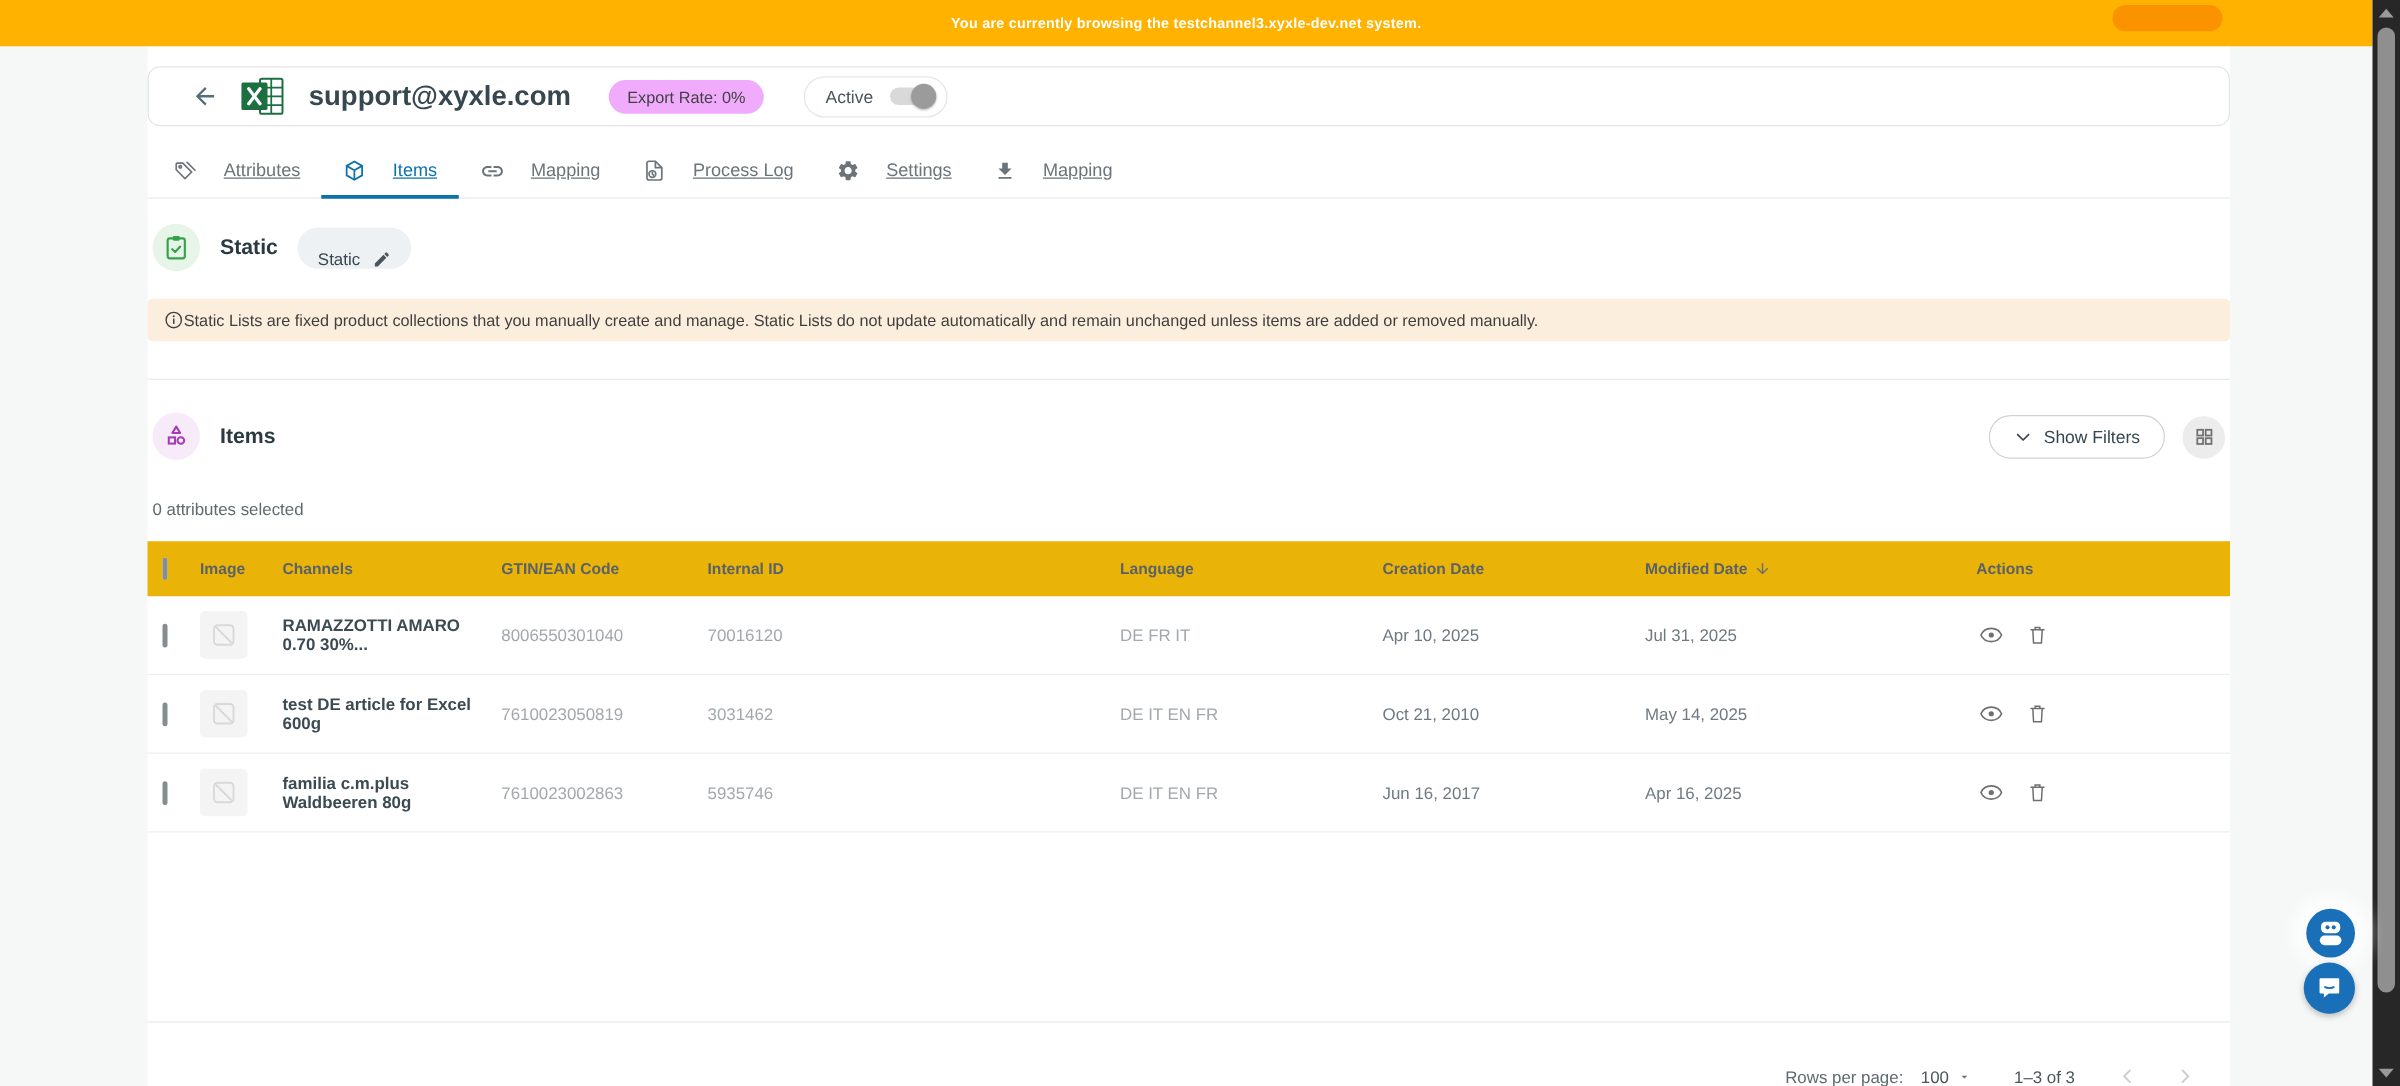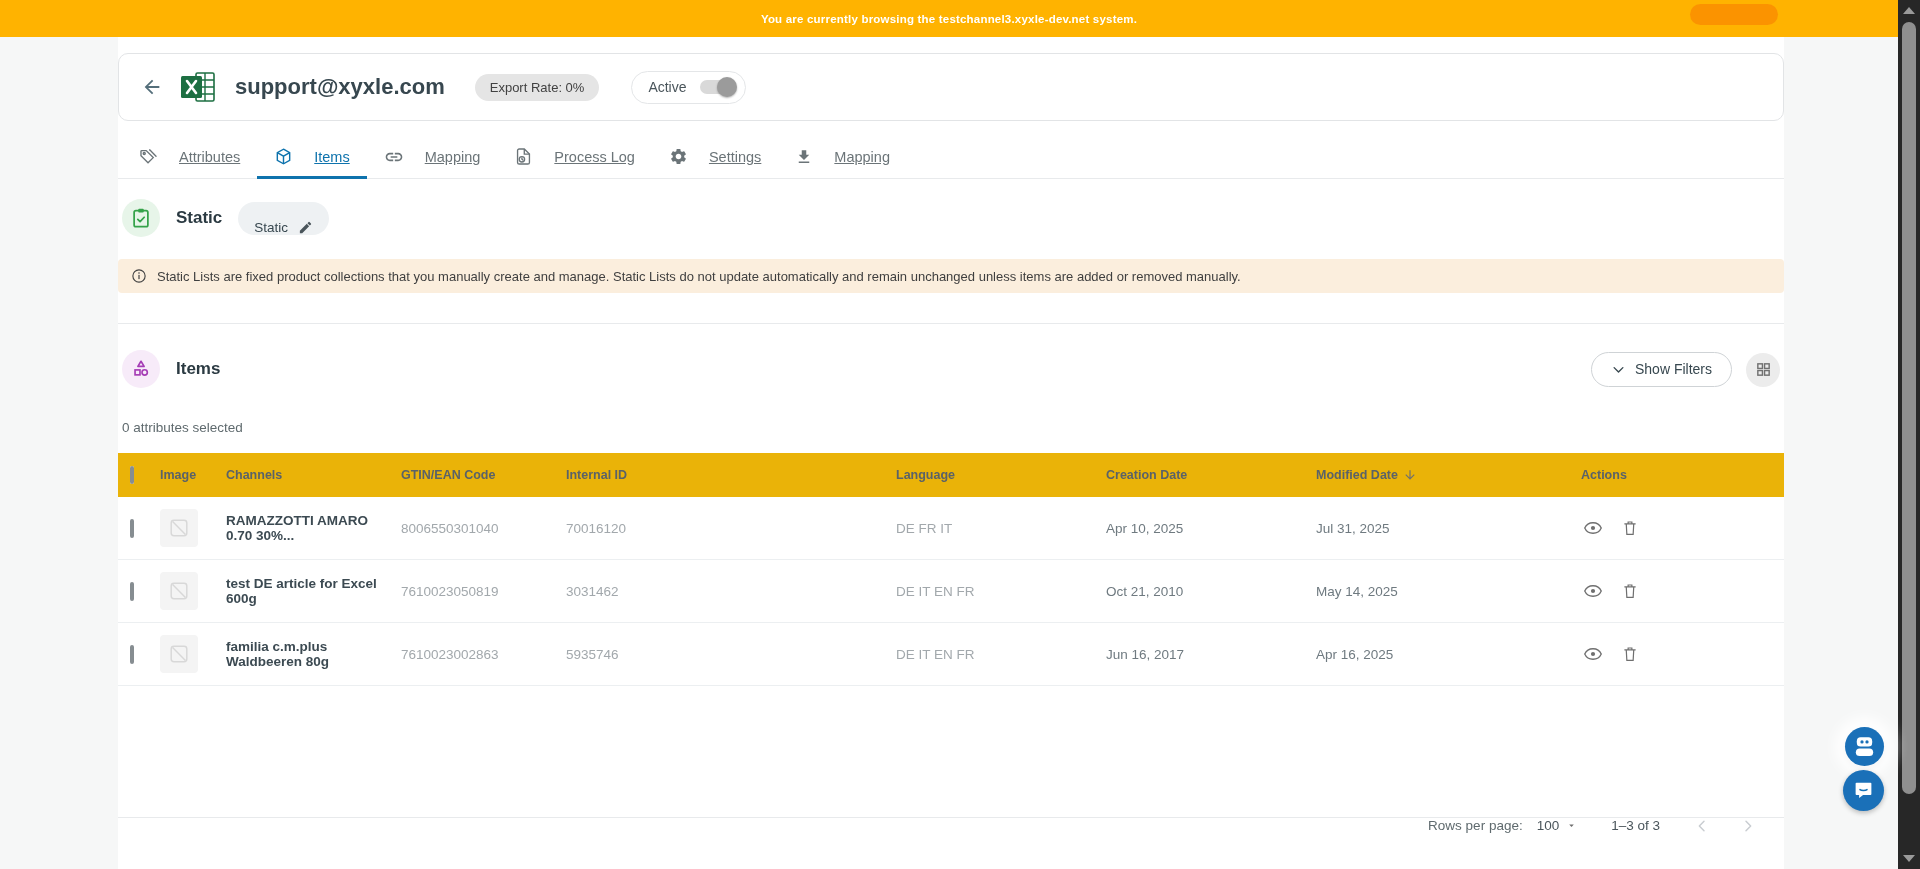--- a/index.html
+++ b/index.html
@@ -35,29 +35,29 @@
   .sb-thumb { position:absolute; top:22px; left:4px; width:14px; height:772px; background:#8f8f8f; border-radius:7px; }
 
   
   .content {
     position:absolute; left:118px; top:23px; width:1666px; height:846px;
     background:#fff; display:flex; flex-direction:column;
   }
 
   
   .card {
-    margin-top:30px; height:68px; flex:0 0 auto;
+    margin-top:30px; height:48px; flex:0 0 auto;
     border:1px solid #e2e4e6; border-radius:10px;
-    display:flex; align-items:center; padding:0 20px; gap:16px;
+    display:flex; align-items:center; padding:0 32px; gap:16px;
   }
   .back-btn { width:26px; height:26px; display:flex; align-items:center; justify-content:center; cursor:pointer; }
   .excel-icon { width:36px; height:32px; position:relative; }
   .card-title { font-size:22px; font-weight:700; color:#37474f; margin:0 14px 0 2px; }
   .export-pill {
-    background:#e5e5e5; color:#424242; border-radius:14px; height:27px;
+    background:#f0abfc; color:#424242; border-radius:14px; height:27px;
     display:flex; align-items:center; padding:0 15px; font-size:13px;
   }
   .active-chip {
     margin-left:16px; border:1px solid #e4e6e8; border-radius:17px; height:33px;
     display:flex; align-items:center; gap:8px; padding:0 6px 0 16px;
   }
   .active-chip .lbl { font-size:14px; color:#4a555b; }
   .switch { position:relative; width:44px; height:24px; cursor:pointer; }
   .switch .track { position:absolute; left:5px; top:5px; width:34px; height:14px; border-radius:7px; background:#d9d9d9; }
   .switch .thumb { position:absolute; right:2px; top:2px; width:20px; height:20px; border-radius:50%; background:#9b9b9b; box-shadow:0 1px 2px rgba(0,0,0,.3); }
@@ -83,21 +83,21 @@
   .static-chip {
     margin-left:16px; background:#eef1f3; border-radius:17px; height:33px;
     display:flex; align-items:flex-end; gap:10px; padding:0 16px; cursor:pointer;
     font-size:13.5px; color:#37474f;
   }
 
   
   .info-banner {
     margin-top:22px; flex:0 0 auto; min-height:34px;
     background:#fbeedd; border-radius:4px;
-    display:flex; align-items:center; gap:10px; padding:0 13px;
+    display:flex; align-items:center; padding:0 13px;
     font-size:13px; color:#3f3f3f;
   }
 
   .divider { margin-top:30px; flex:0 0 auto; border-bottom:1px solid #e8eaec; }
 
   
   .items-row { margin-top:26px; flex:0 0 auto; }
   .items-right { margin-left:auto; display:flex; align-items:flex-end; gap:14px; }
   .show-filters {
     border:1px solid #cfd3d6; border-radius:18px; height:35px;
@@ -129,21 +129,21 @@
   .cell-name { font-weight:bold; color:#3c4a52; padding-right:10px; }
   .cell-dim { color:#a2a8ac; }
   .cell-date { color:#6f7a80; }
   .actions-cell { display:flex; align-items:center; gap:18px; padding-left:2px; }
   .icon-btn { cursor:pointer; color:#6f6f6f; display:flex; }
 
   
   .spacer { flex:1 1 auto; }
   .tfooter {
     flex:0 0 52px; border-top:1px solid #e8eaec;
-    display:flex; align-items:flex-start; justify-content:flex-end;
+    display:flex; align-items:flex-end; justify-content:flex-end;
     gap:34px; padding-right:28px; font-size:13.5px; color:#4a555b;
   }
   .rpp { display:flex; align-items:center; gap:14px; }
   .rpp-label { color:#5f6a6e; }
   .rpp-select { display:flex; align-items:center; gap:7px; cursor:pointer; }
   .pg-arrows { display:flex; align-items:center; gap:30px; }
   .pg-arrow { cursor:pointer; color:#c9cdd1; display:flex; }
 
   
   .fab {

